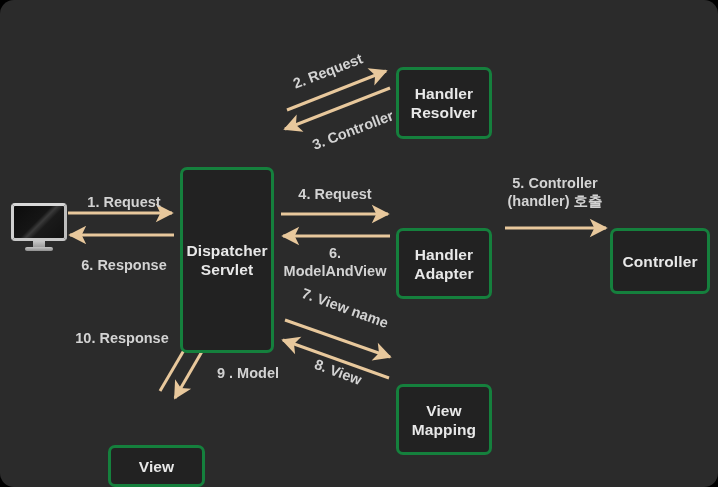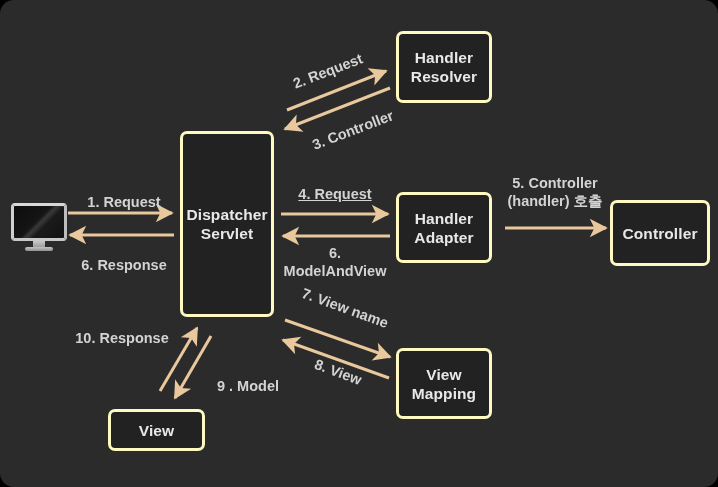--- a/index.html
+++ b/index.html
@@ -20,31 +20,32 @@
   }
   svg.layer {
     position: absolute; left: 0; top: 0;
     width: 718px; height: 487px;
     pointer-events: none;
   }
   .node {
     position: absolute;
     box-sizing: border-box;
     background: #222222;
-    border: 3px solid #fef9c3;
+    border: 3px solid #15803d;
     border-radius: 7px;
     color: #e8e8e8;
     font-weight: bold;
     font-size: 15.5px;
     line-height: 19px;
     display: flex;
     align-items: center;
     justify-content: center;
     text-align: center;
     letter-spacing: 0.1px;
+    margin-top: 36px;
   }
   .label {
     position: absolute;
     color: #d3d3d3;
     font-weight: bold;
     font-size: 14.5px;
     line-height: 17px;
     white-space: nowrap;
     text-align: center;
   }
@@ -127,21 +128,21 @@
     </span>
   </div>
 
   <div class="node" style="left:396px; top:192px; width:96px; height:71px;">
     <span>
       <span>Handler</span><br>
       <span>Adapter</span>
     </span>
   </div>
 
-  <div class="node" style="left:610px; top:200px; width:100px; height:66px;">
+  <div class="node" style="left:610px; top:192px; width:100px; height:66px;">
     <span>Controller</span>
   </div>
 
   <div class="node" style="left:396px; top:348px; width:96px; height:71px;">
     <span>
       <span>View</span><br>
       <span>Mapping</span>
     </span>
   </div>
 
@@ -150,33 +151,33 @@
   </div>
 
   <div class="label" style="left:76px; top:182px; width:96px;margin-top:12px;">1. Request</div>
 
   <div class="label" style="left:66px; top:257px; width:116px;">6. Response</div>
 
   <div class="label" style="left:275px; top:63px; width:106px; transform:rotate(-21deg); transform-origin:center;">2. Request</div>
 
   <div class="label" style="left:292px; top:122px; width:122px; transform:rotate(-21deg); transform-origin:center;">3. Controller</div>
 
-  <div class="label" style="left:285px; top:186px; width:100px;text-decoration:underline;">4. Request</div>
+  <div class="label" style="left:285px; top:186px; width:100px;">4. Request</div>
 
   <div class="label multi" style="left:497px; top:174px; width:116px; line-height:18px;">
     <span>5. Controller</span><br>
     <span>(handler) 호출</span>
   </div>
 
   <div class="label multi" style="left:276px; top:244px; width:118px; line-height:18px;">
     <span>6.</span><br>
     <span>ModelAndView</span>
   </div>
 
   <div class="label" style="left:288px; top:300px; width:114px; transform:rotate(20deg); transform-origin:center;">7. View name</div>
 
   <div class="label" style="left:296px; top:364px; width:84px; transform:rotate(20deg); transform-origin:center;">8. View</div>
 
-  <div class="label" style="left:206px; top:378px; width:84px;">9 . Model</div>
+  <div class="label" style="left:206px; top:365px; width:84px;">9 . Model</div>
 
   <div class="label" style="left:60px; top:330px; width:124px;">10. Response</div>
 
 </div>
 
 </body></html>

